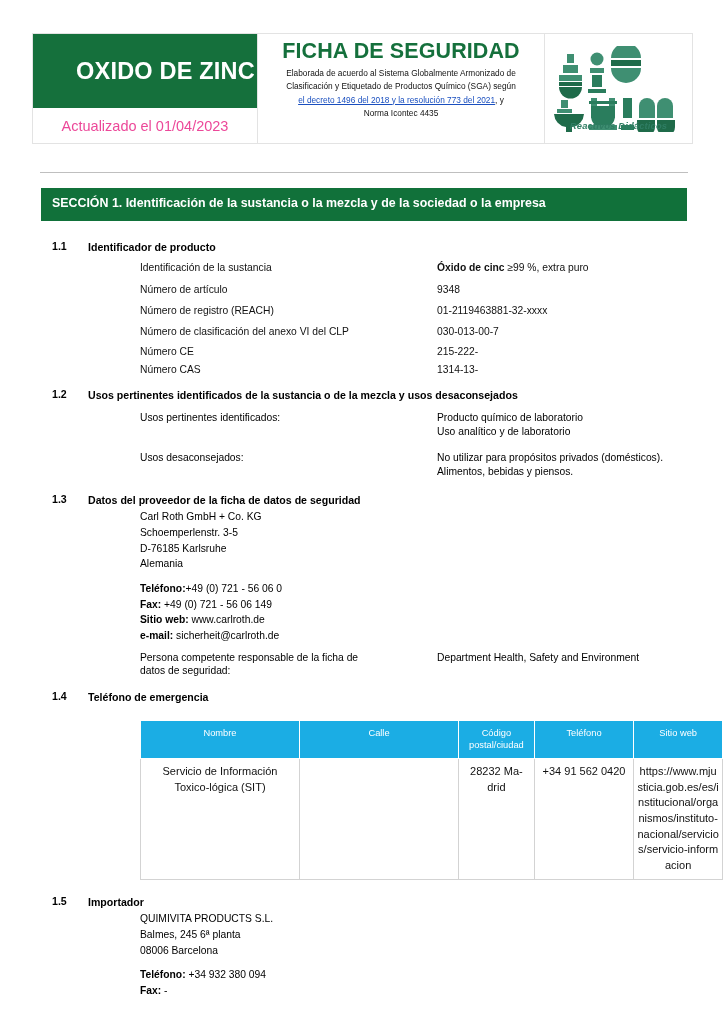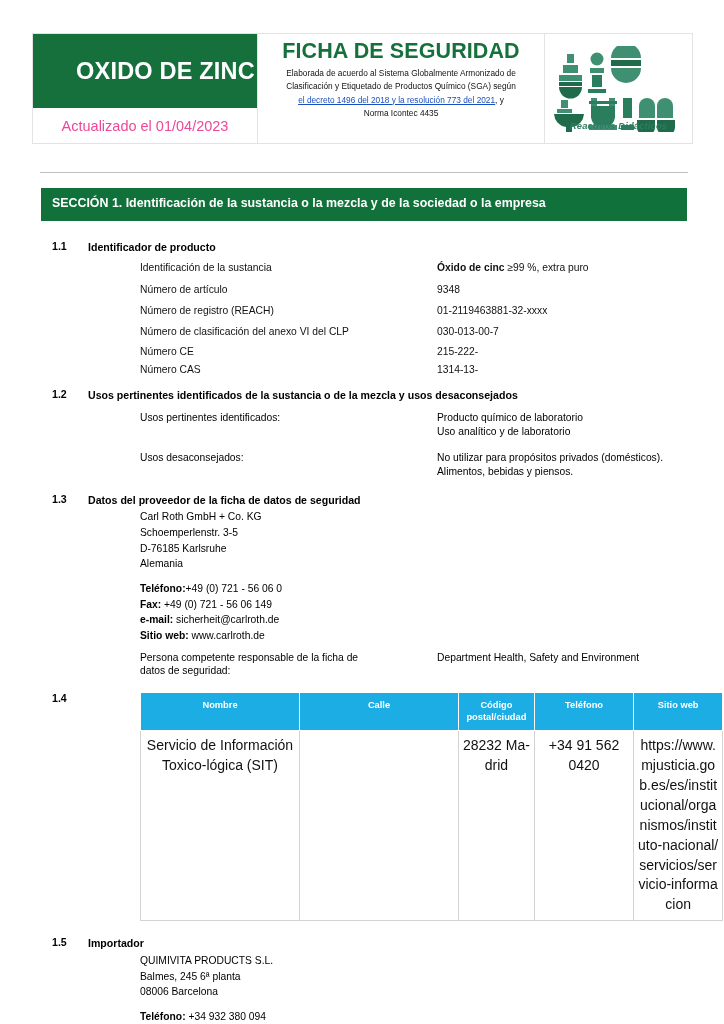--- a/index.html
+++ b/index.html
@@ -219,32 +219,32 @@
   }
   table.emg {
     border-collapse: collapse;
     width: 583px;
     table-layout: fixed;
   }
   table.emg th {
     background: #1BADE4;
     color: #ffffff;
     font-size: 9.3px;
-    font-weight: bold;
+    font-weight: normal;
     text-align: center;
     vertical-align: top;
     padding: 6px 3px 5px 3px;
     border: 1px solid #ffffff;
     line-height: 1.3;
     height: 38px;
     box-sizing: border-box;
   }
   table.emg td {
     border: 1px solid #d3d3d3;
-    font-size: 14px;
+    font-size: 11px;
     line-height: 1.42;
     text-align: center;
     vertical-align: top;
     padding: 5px 3px;
     height: 98px;
     box-sizing: border-box;
     color: #111;
   }
   .col1 { width: 147px; }
   .col2 { width: 147px; }
@@ -391,35 +391,36 @@
       <div class="head">Datos del proveedor de la ficha de datos de seguridad</div>
 
       <div class="addr">
         <div>Carl Roth GmbH + Co. KG</div>
         <div>Schoemperlenstr. 3-5</div>
         <div>D-76185 Karlsruhe</div>
         <div>Alemania</div>
         <div class="gap"></div>
         <div><b>Teléfono:</b><span>+49 (0) 721 - 56 06 0</span></div>
         <div><b>Fax:</b> <span>+49 (0) 721 - 56 06 149</span></div>
+        <div><b>Sitio web:</b> <span>www.carlroth.de</span></div>
         <div><b>e-mail:</b> <span>sicherheit@carlroth.de</span></div>
-        <div><b>Sitio web:</b> <span>www.carlroth.de</span></div>
       </div>
 
       <div class="twocol" style="">
         <div class="c1">
           <div>Persona competente responsable de la ficha de</div>
           <div>datos de seguridad:</div>
         </div>
         <div class="c2">Department Health, Safety and Environment</div>
       </div>
     </div>
 
     <div class="sec" style="margin-top:12px;">
       <span class="num">1.4</span>
+      <div class="head">Teléfono de emergencia</div>
 
       <div class="tblwrap">
         <table class="emg">
           <thead>
             <tr>
               <th class="col1">Nombre</th>
               <th class="col2">Calle</th>
               <th class="col3">Código postal/ciudad</th>
               <th class="col4">Teléfono</th>
               <th class="col5">Sitio web</th>

